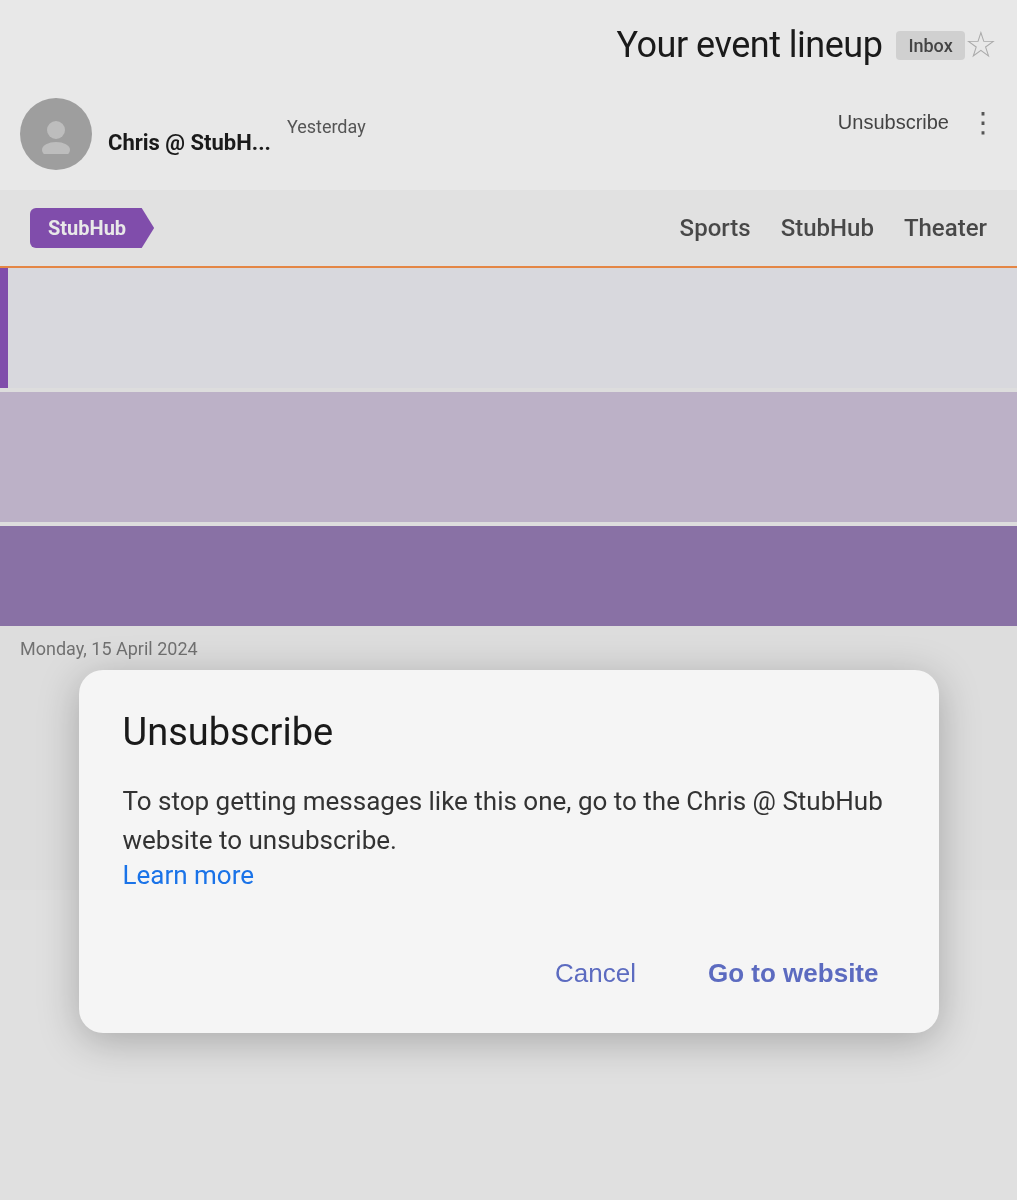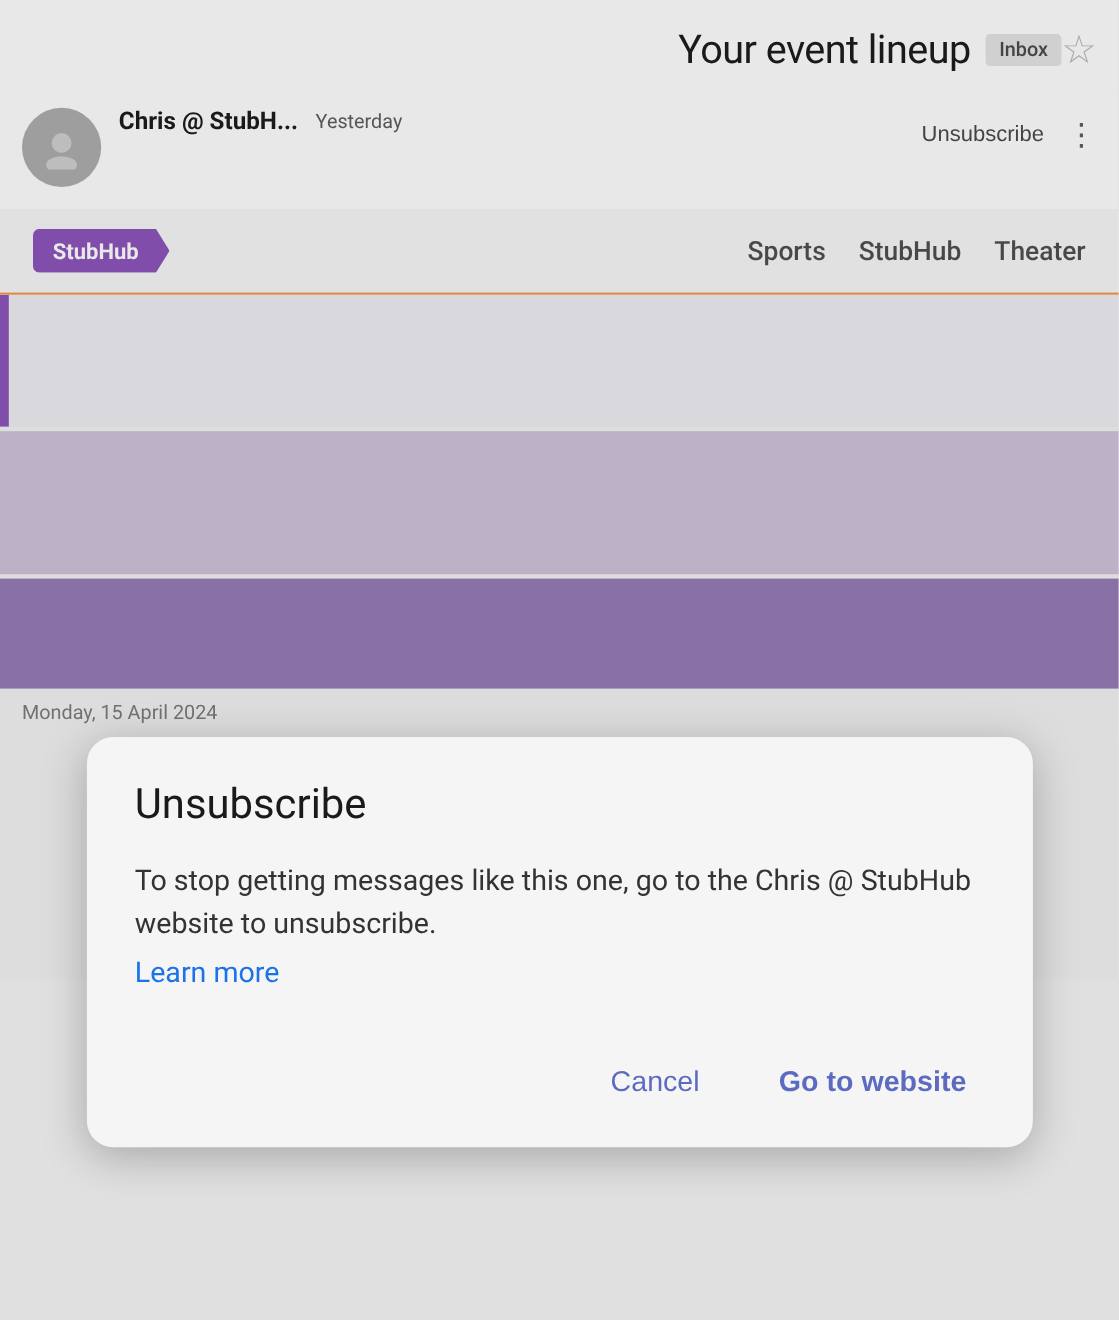--- a/index.html
+++ b/index.html
@@ -84,20 +84,21 @@
       display: flex;
       align-items: center;
       gap: 16px;
       margin-bottom: 4px;
     }
 
     .sender-name {
       font-size: 22px;
       font-weight: 700;
       color: #1a1a1a;
+      margin-top: 32px;
     }
 
     .sender-time {
       font-size: 18px;
       color: #555;
       font-weight: 400;
     }
 
     .to-me {
       font-size: 18px;
@@ -250,21 +251,20 @@
       font-weight: 400;
       color: #1a1a1a;
       margin-bottom: 28px;
     }
 
     .dialog-body {
       font-size: 26px;
       font-weight: 400;
       color: #333;
       line-height: 1.5;
-      margin-bottom: 10px;
     }
 
     .dialog-learn-more {
       font-size: 26px;
       color: #1a73e8;
       cursor: pointer;
       text-decoration: none;
       display: inline-block;
       margin-bottom: 40px;
     }

